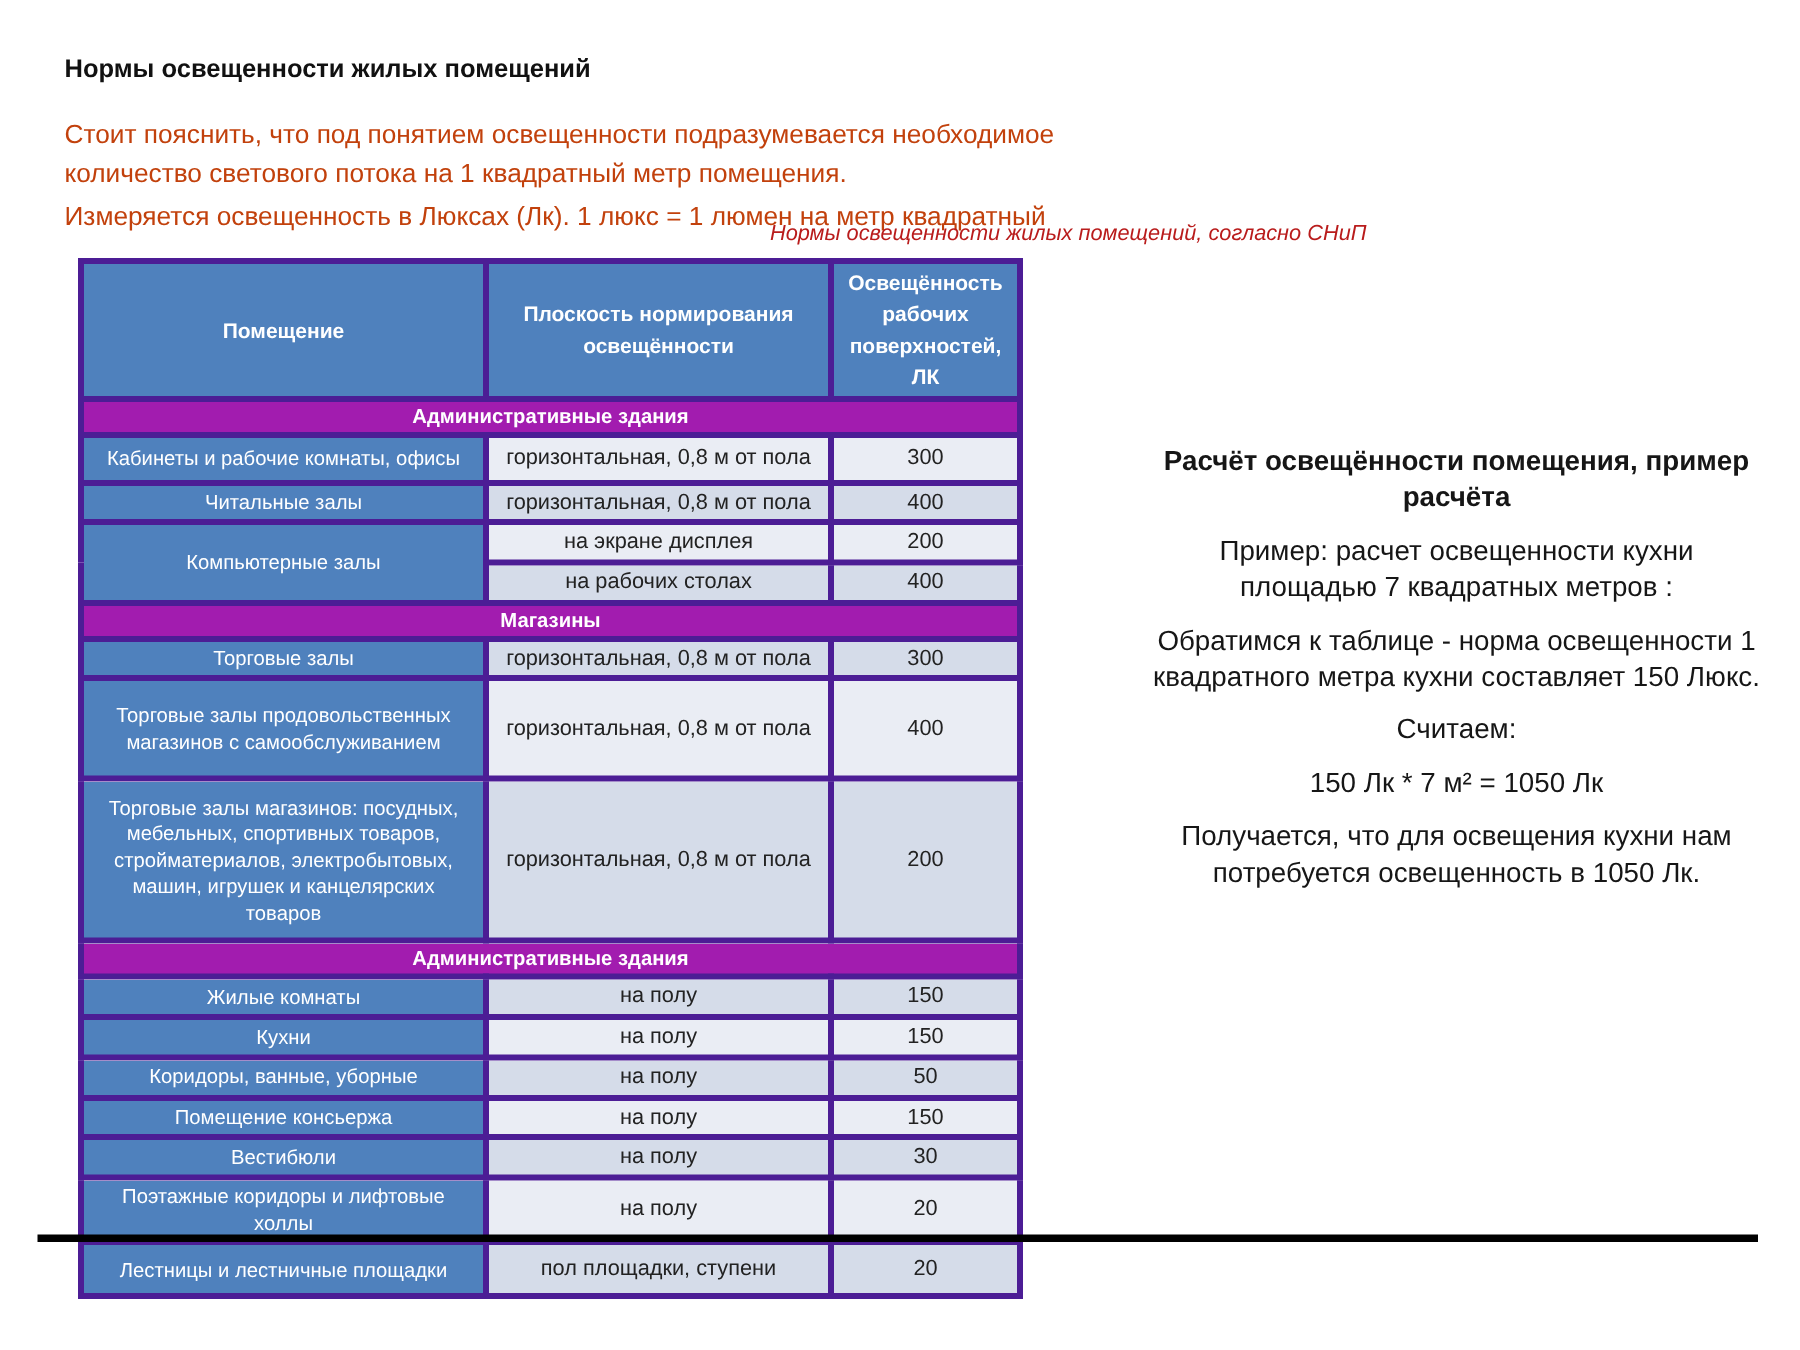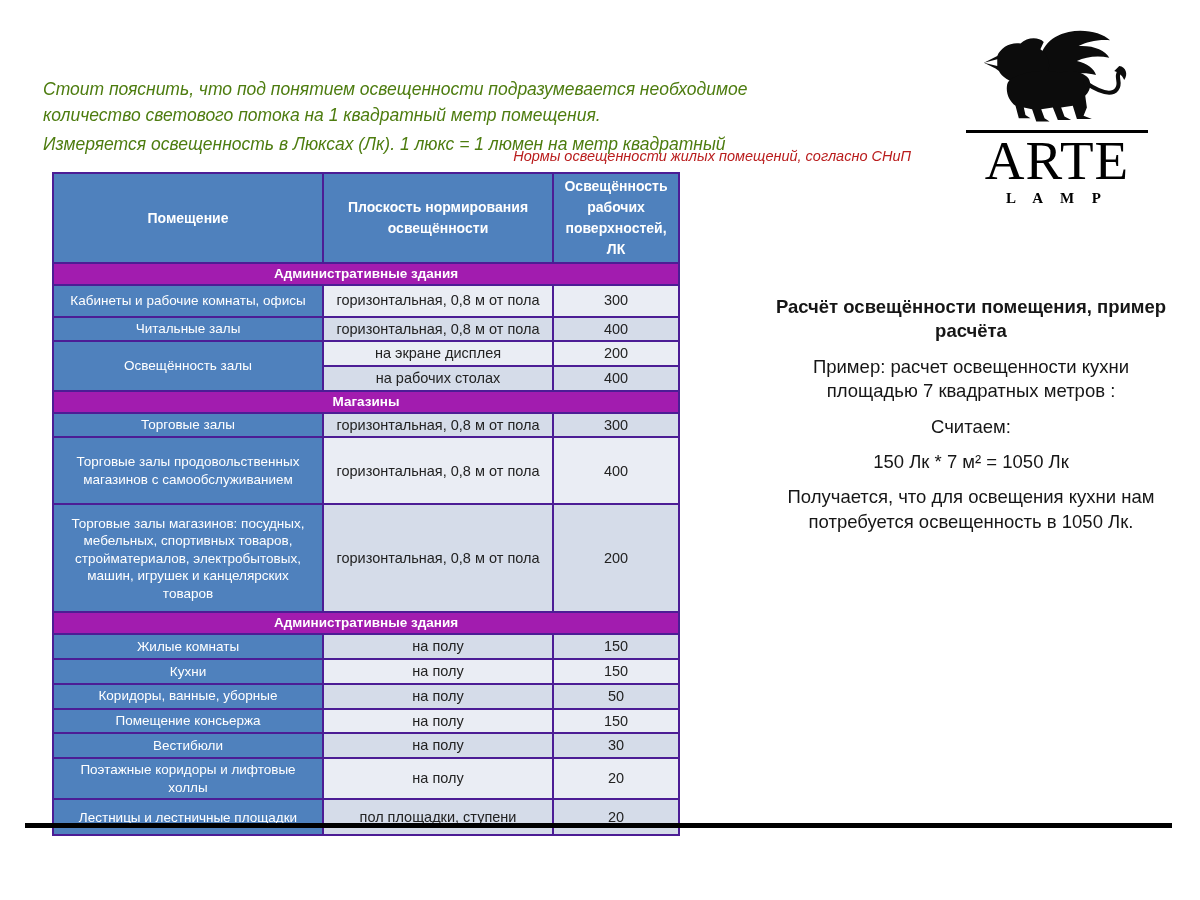--- a/index.html
+++ b/index.html
@@ -1,26 +1,26 @@
 <!DOCTYPE html>
 <html><head>
 <meta charset="utf-8">
 <style>
   html,body{margin:0;padding:0;background:#fff;}
   .page{position:relative;width:1200px;height:900px;background:#ffffff;overflow:hidden;
         font-family:"Liberation Sans",sans-serif;color:#1f1f1f;}
   .doc-title{position:absolute;left:43px;top:36px;font-size:17px;font-weight:bold;color:#111;}
-  .intro{position:absolute;left:43px;top:76px;width:745px;font-size:17.5px;line-height:1.5;color:#4d7c0f;font-style:italic;}
+  .intro{position:absolute;left:43px;top:76px;width:745px;font-size:17.5px;line-height:1.5;color:#c2410c;}
   .intro p{margin:0 0 2px 0;}
   .tbl-caption{position:absolute;left:43px;top:148px;width:868px;text-align:right;
                font-size:14.5px;font-style:italic;color:#b91c1c;}
   
   .tbl-wrap{position:absolute;left:52px;top:172px;}
   table.tbl{border-collapse:collapse;table-layout:fixed;width:626px;}
-  .tbl th,.tbl td{border:2px solid #4c1d95;padding:2px 7px;text-align:center;
+  .tbl th,.tbl td{border:4px solid #4c1d95;padding:2px 7px;text-align:center;
                   vertical-align:middle;line-height:1.3;overflow:hidden;}
   .tbl th{background:#4f81bd;color:#fff;font-weight:bold;font-size:14px;height:80px;line-height:1.5;}
   .sec td{background:#a21caf;color:#fff;font-weight:bold;font-size:13.5px;padding:1px;}
   .room{background:#4f81bd;color:#fff;font-weight:normal;font-size:13.5px;}
   .light{background:#eaedf4;color:#222;font-size:14.5px;}
   .dark{background:#d5dce9;color:#222;font-size:14.5px;}
   
   .calc{position:absolute;left:765px;top:295px;width:412px;text-align:center;}
   .calc-heading{font-size:19px;font-weight:bold;color:#111;line-height:1.25;margin:0 0 28px 0;}
   .calc p{margin:0 0 11px 0;font-size:18.5px;line-height:1.32;color:#161616;}
@@ -32,20 +32,21 @@
              letter-spacing:1px;color:#000;}
   .logo-lamp{font-family:"Liberation Serif",serif;font-size:15px;font-weight:bold;
              letter-spacing:7px;margin-top:1px;color:#000;}
   .bottom-rule{position:absolute;left:25px;top:823px;width:1147px;height:5px;background:#000;}
 </style>
 </head>
 <body>
 
 <div class="page">
 
+  <div class="doc-title">Нормы освещенности жилых помещений</div>
 
   <div class="intro">
     <p>Стоит пояснить, что под понятием освещенности подразумевается необходимое количество светового потока на 1 квадратный метр помещения.</p>
     <p>Измеряется освещенность в Люксах (Лк). 1 люкс = 1 люмен на метр квадратный</p>
   </div>
 
   <div class="tbl-caption">Нормы освещенности жилых помещений, согласно СНиП</div>
 
   <div class="tbl-wrap">
     <table class="tbl">
@@ -72,21 +73,21 @@
           <td class="light">300</td>
         </tr>
 
         <tr style="height:21px">
           <td class="room">Читальные залы</td>
           <td class="dark">горизонтальная, 0,8 м от пола</td>
           <td class="dark">400</td>
         </tr>
 
         <tr style="height:20px">
-          <td class="room" rowspan="2">Освещённость залы</td>
+          <td class="room" rowspan="2">Компьютерные залы</td>
           <td class="light">на экране дисплея</td>
           <td class="light">200</td>
         </tr>
         <tr style="height:20px">
           <td class="dark">на рабочих столах</td>
           <td class="dark">400</td>
         </tr>
 
         <tr class="sec" style="height:19px">
             <td colspan="3">Магазины</td>
@@ -149,40 +150,22 @@
           <td class="dark">пол площадки, ступени</td>
           <td class="dark">20</td>
         </tr>
       </tbody>
     </table>
   </div>
 
   <div class="calc">
     <p class="calc-heading">Расчёт освещённости помещения, пример расчёта</p>
     <p>Пример: расчет освещенности кухни площадью 7 квадратных метров :</p>
+    <p>Обратимся к таблице - норма освещенности 1 квадратного метра кухни составляет 150 Люкс.</p>
     <p>Считаем:</p>
     <p>150 Лк * 7 м² = 1050 Лк</p>
     <p>Получается, что для освещения кухни нам потребуется освещенность в 1050 Лк.</p>
   </div>
 
-  <div class="logo">
-    <span>
-      <svg width="166" height="104" viewBox="0 0 200 125" aria-hidden="true">
-
-        <path fill="#0c0c0c" d="M80,52 C76,30 90,12 114,7 C134,3 154,8 164,17 C148,16 136,19 126,24 C144,23 158,29 163,38 C148,35 135,37 124,42 C136,45 145,51 147,59 C133,55 119,57 107,61 L88,64 Z"></path>
-
-        <path fill="#0c0c0c" d="M12,44 L28,36 C32,26 44,19 56,21 C64,13 78,13 84,19 L80,28 C88,34 92,42 90,52 L84,60 L56,68 C44,68 34,62 30,54 L26,51 Z"></path>
-        <path fill="#ffffff" d="M12,44 L28,40 L28,48 Z"></path>
-
-        <path fill="#0c0c0c" d="M52,60 C64,54 88,52 104,56 C118,52 132,55 138,63 C142,70 140,78 134,84 L136,98 L132,108 L142,112 L124,112 L119,96 L105,98 L109,109 L117,113 L101,113 L95,98 L81,100 L85,111 L91,115 L75,115 L70,100 L60,98 L62,107 L68,111 L54,111 L50,96 C42,90 38,80 40,70 C42,64 46,62 52,60 Z"></path>
-
-        <path fill="none" stroke="#0c0c0c" stroke-width="5" stroke-linecap="round" d="M134,68 C152,80 166,84 172,76 C178,68 170,62 175,55"></path>
-        <path fill="#0c0c0c" d="M175,48 C183,49 186,58 181,65 C178,58 173,55 169,54 Z"></path>
-      </svg>
-    </span>
-    <div class="logo-line"></div>
-    <div class="logo-arte">ARTE</div>
-    <div class="logo-lamp">L A M P</div>
-  </div>
 
   <div class="bottom-rule"></div>
 
 </div>
 
 </body></html>

